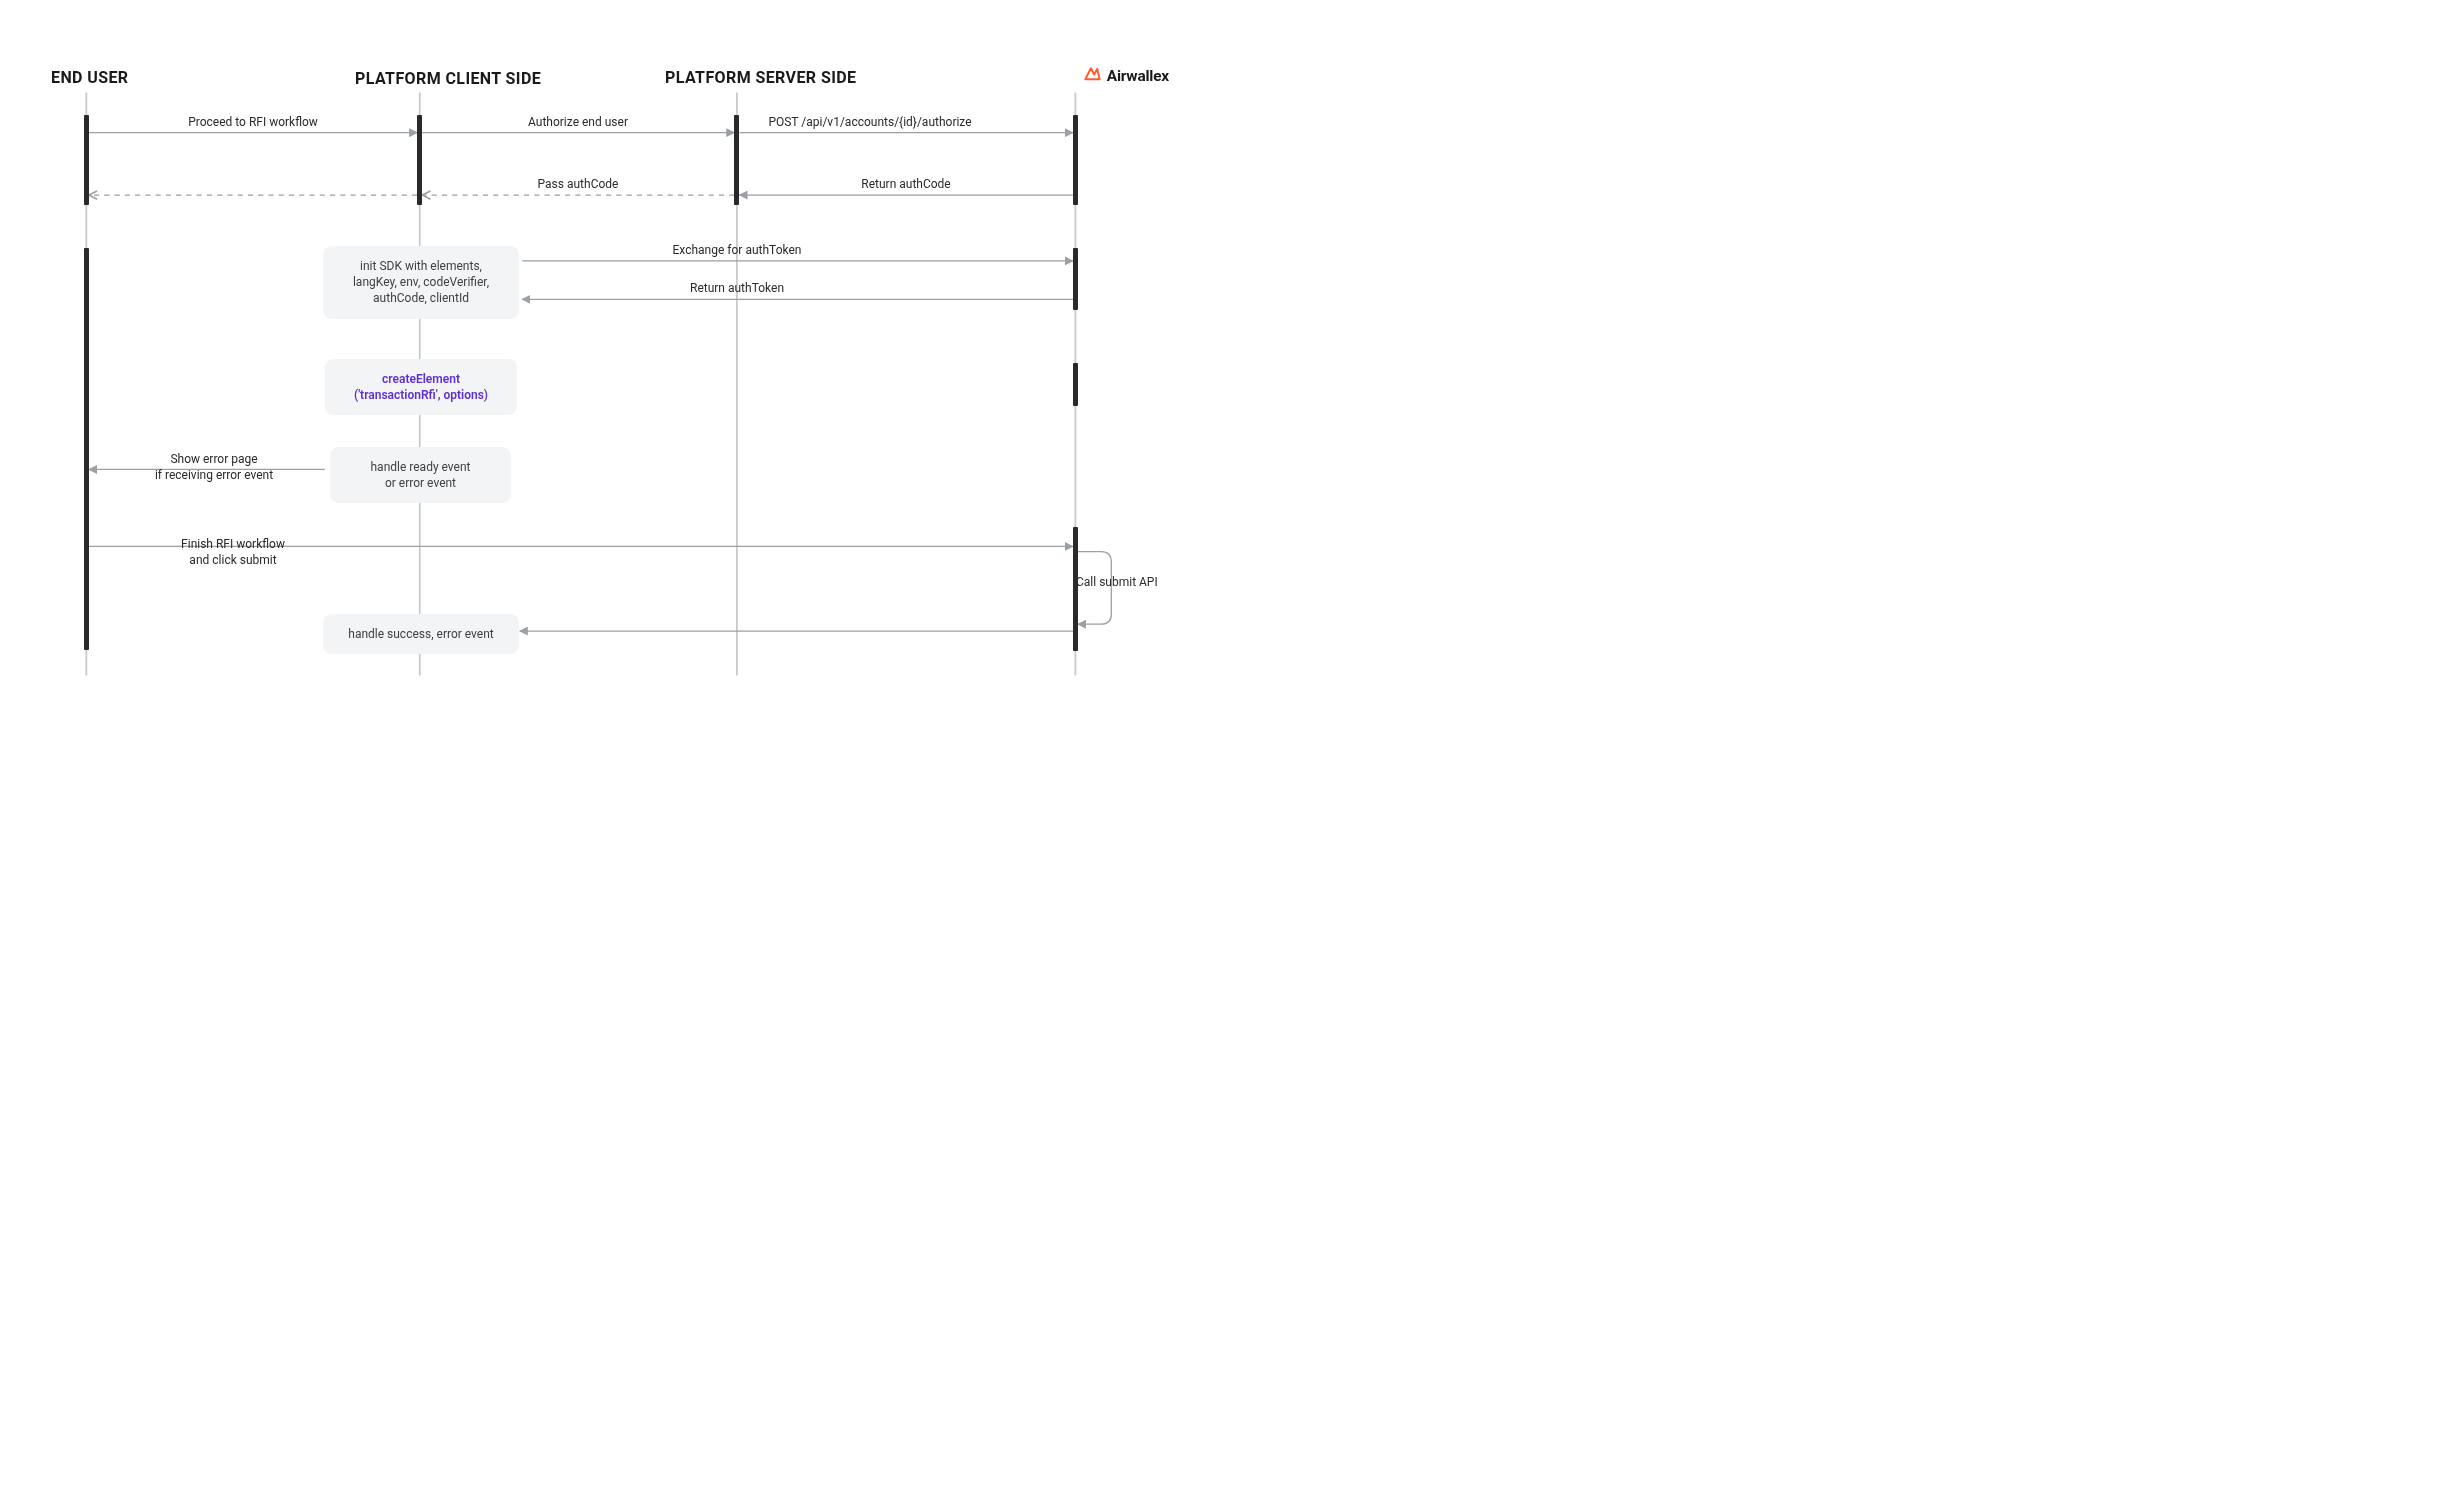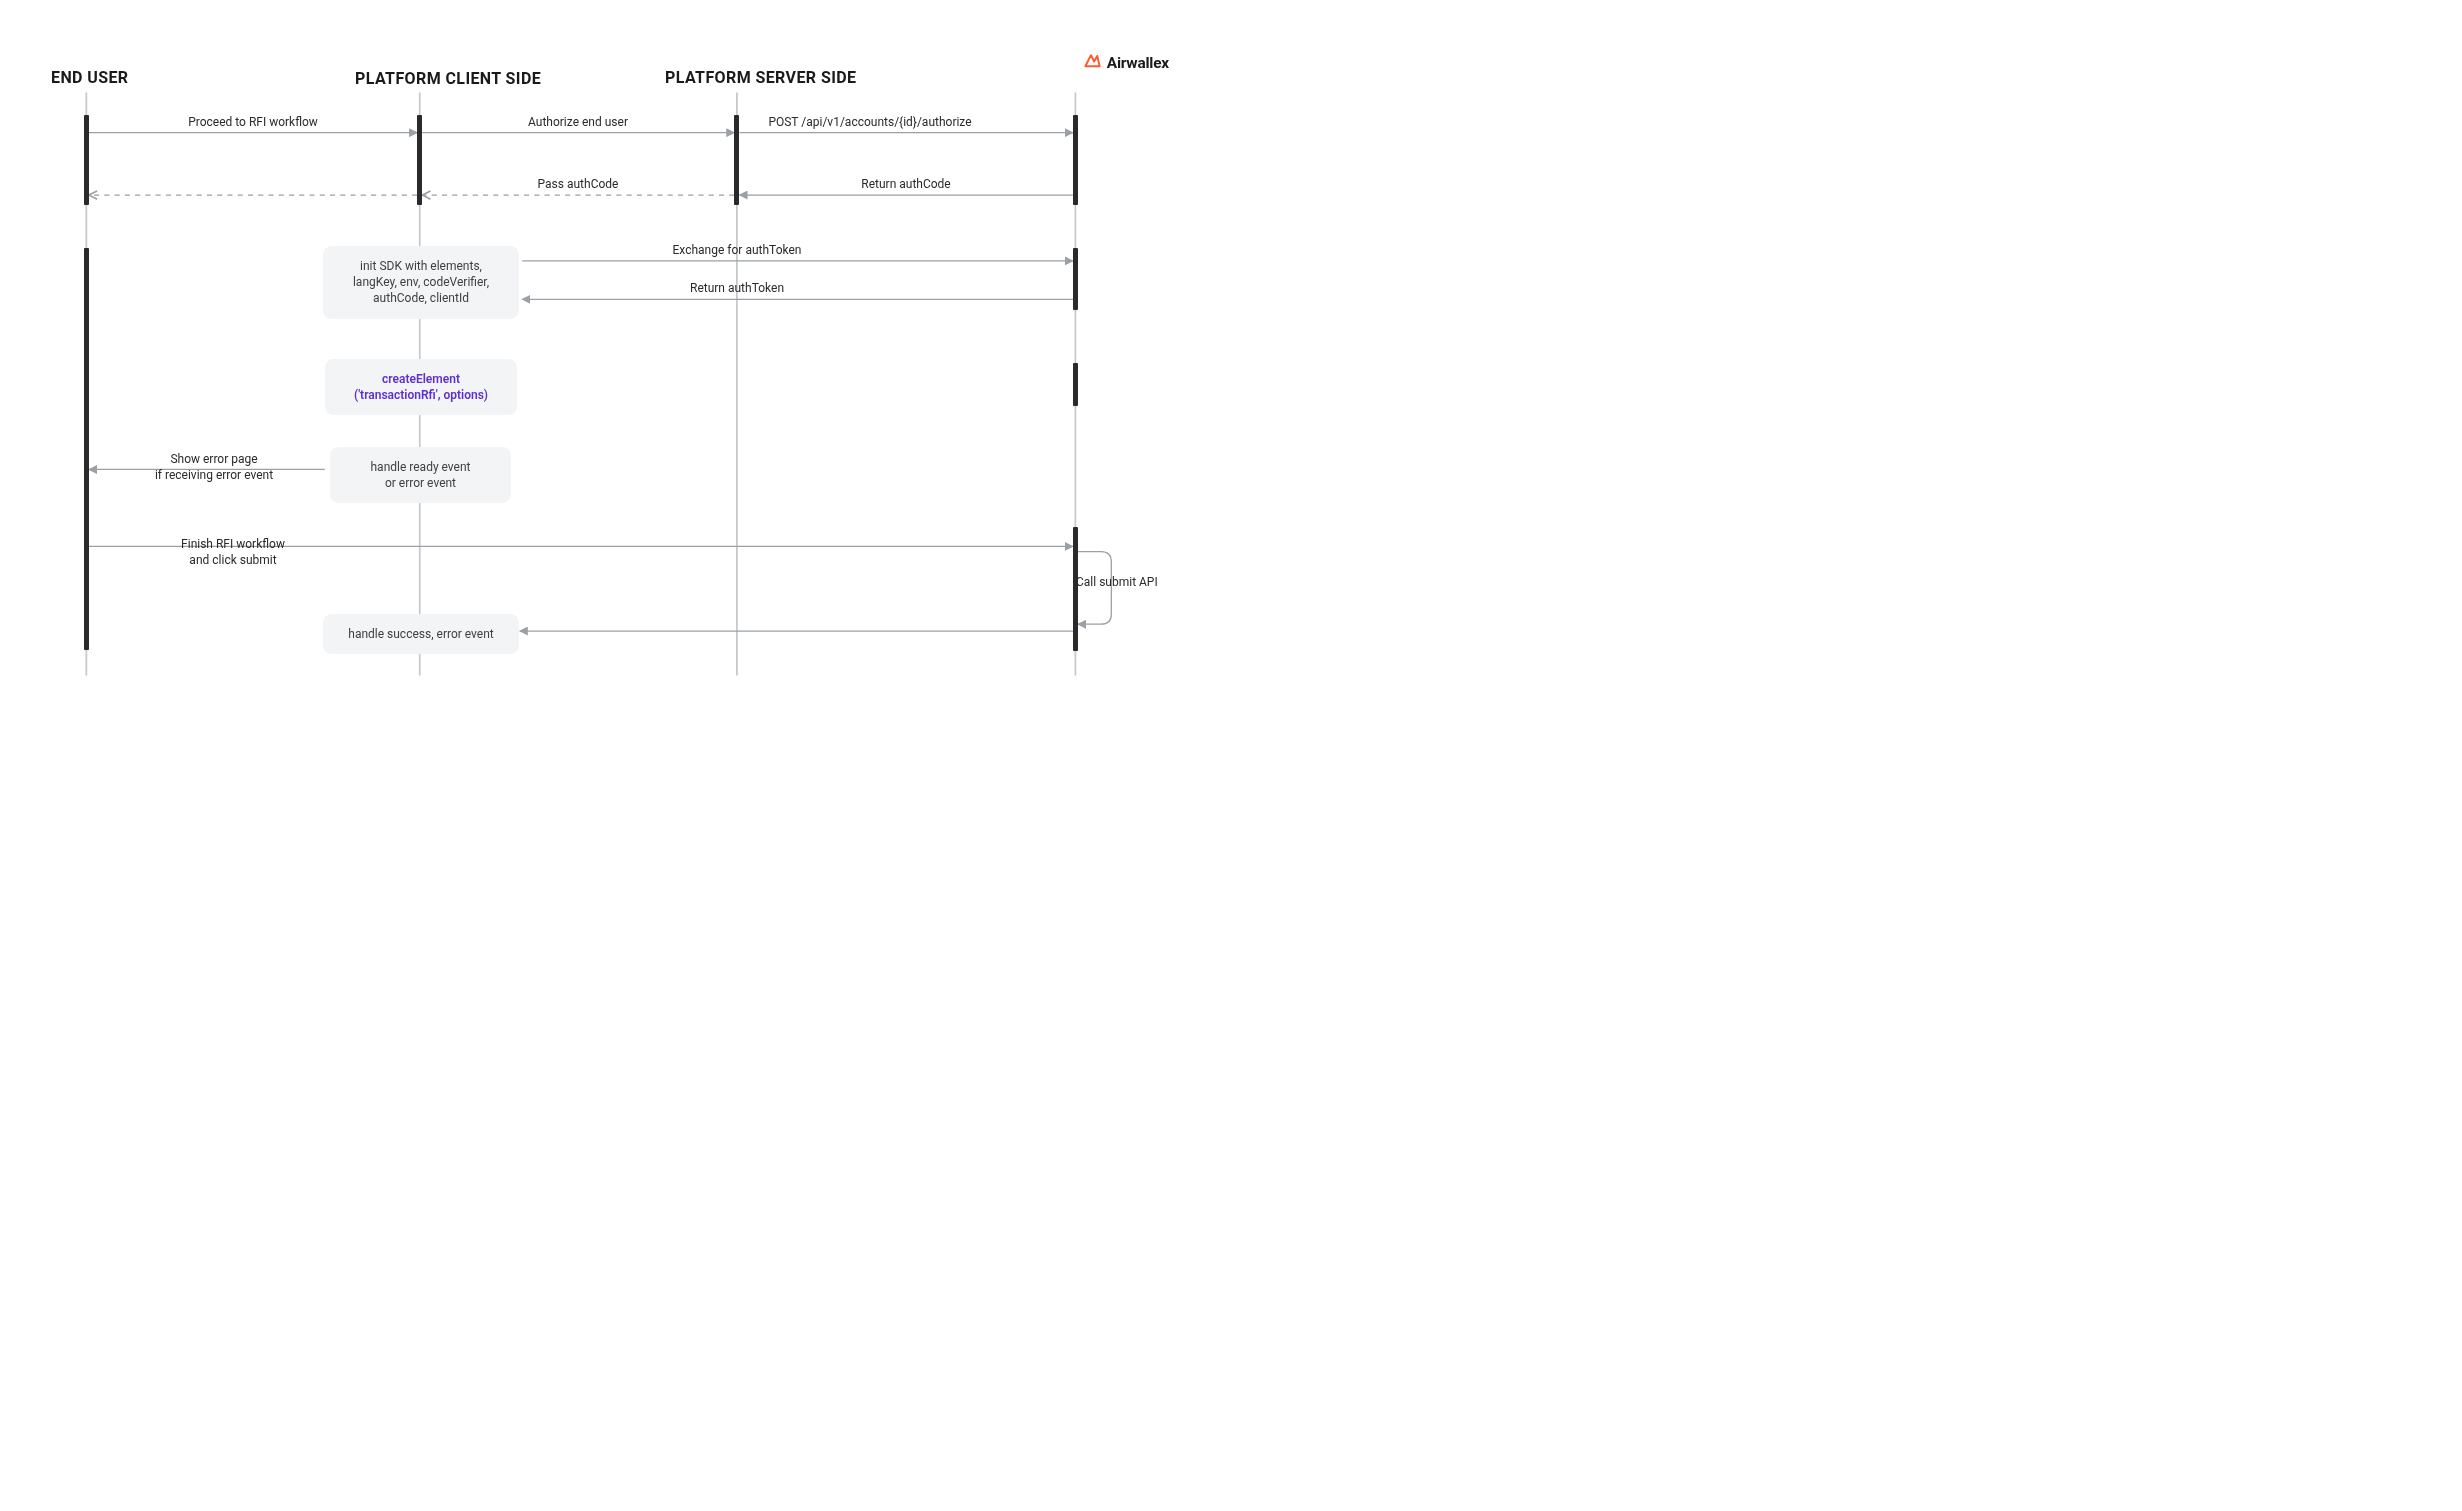--- a/index.html
+++ b/index.html
@@ -16,21 +16,21 @@
 </style>
 </head>
 <body>
 
 <div class="canvas">
 
   <div class="lane-title" style="left:51px;top:68px;">END USER</div>
   <div class="lane-title" style="left:355px;top:69px;">PLATFORM CLIENT SIDE</div>
   <div class="lane-title" style="left:665px;top:68px;">PLATFORM SERVER SIDE</div>
 
-  <div class="brand" style="right:62px;top:52px;align-items:center;">
+  <div class="brand" style="right:62px;top:65px;align-items:center;">
     <span class="logo">
       <svg width="19" height="19" viewBox="0 0 24 24">
           <path d="M3 18 L10 4 L14 12 L18 5 L21 18 Z" fill="none" stroke="#ff5b2e" stroke-width="2.5" stroke-linejoin="round" stroke-linecap="round"></path>
         </svg>
     </span>
     <span class="name">Airwallex</span>
   </div>
 
   <svg width="1231" height="756" style="position:absolute;left:0;top:0;pointer-events:none;" viewBox="0 0 1440 884">
     <defs>

